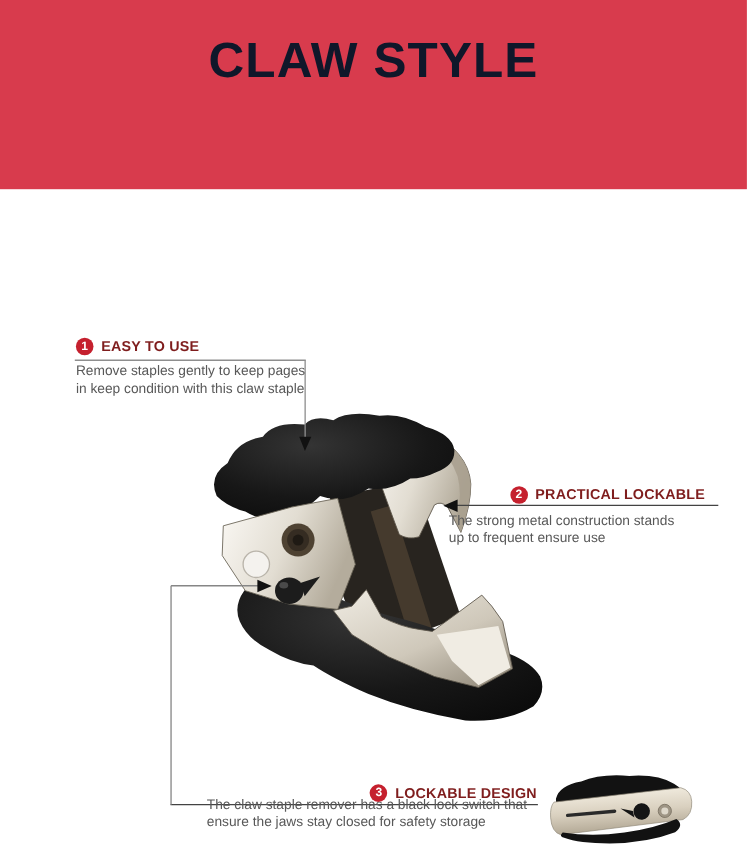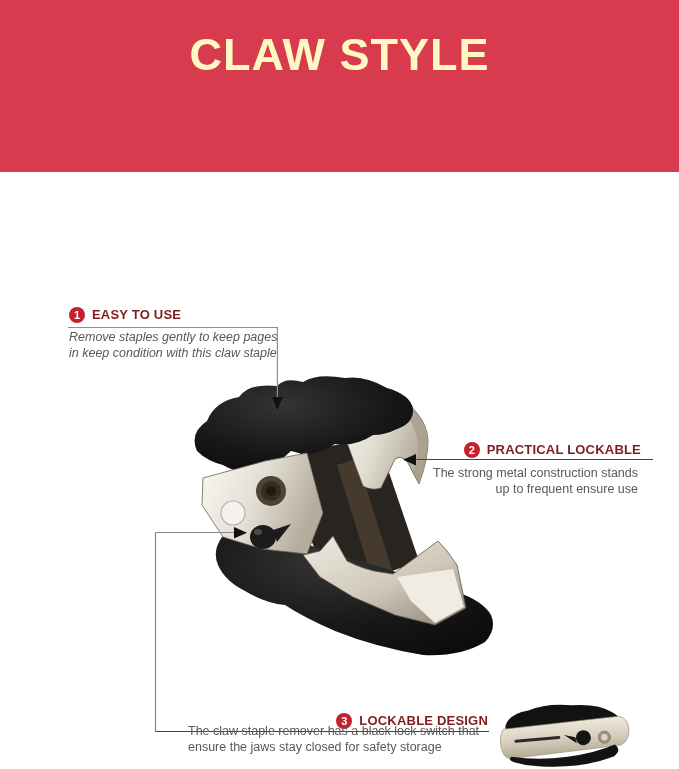--- a/index.html
+++ b/index.html
@@ -6,41 +6,41 @@
   .stage{
     position:relative;width:679px;height:769px;overflow:hidden;background:#ffffff;
     font-family:"Liberation Sans","DejaVu Sans",sans-serif;
   }
   
   .banner{
     position:absolute;left:0;top:0;width:679px;height:172px;
     background:#D83B4D;text-align:center;box-sizing:border-box;padding-top:29px;
   }
   .banner .title-line{
-    color:#fef9c3;font-weight:700;font-size:45px;line-height:51px;
+    color:#0f172a;font-weight:700;font-size:45px;line-height:51px;
     letter-spacing:1px;white-space:nowrap;
   }
   
   .badge{
     width:16px;height:16px;border-radius:50%;background:#C5202E;
     color:#fff;font-size:11px;font-weight:700;line-height:16px;text-align:center;
     flex:0 0 auto;display:inline-block;
   }
   .callout-title{
     font-size:13px;font-weight:700;color:#7f1d1d;letter-spacing:.2px;
     line-height:16px;white-space:nowrap;margin:0;
   }
   .head-row{position:absolute;display:flex;align-items:center;gap:7px;z-index:3;}
   .callout-body{
     position:absolute;font-size:12.5px;line-height:15.5px;color:#585858;z-index:3;margin:0;
   }
   .c1-head{left:69px;top:307px;}
-  .c1-body{left:69px;top:330px;width:218px;text-align:left;font-style:italic;}
+  .c1-body{left:69px;top:330px;width:218px;text-align:left;}
   .c2-head{right:38px;top:442px;}
-  .c2-body{right:41px;top:466px;width:230px;text-align:right;}
+  .c2-body{right:41px;top:466px;width:230px;text-align:left;}
   .c3-head{right:191px;top:713px;}
   .c3-body{right:191px;top:724px;width:300px;}
   .body-line{display:block;}
   
   .product-svg{position:absolute;z-index:1;}
   .overlay-svg{position:absolute;left:0;top:0;z-index:2;pointer-events:none;}
 </style>
 </head>
 <body>
 

